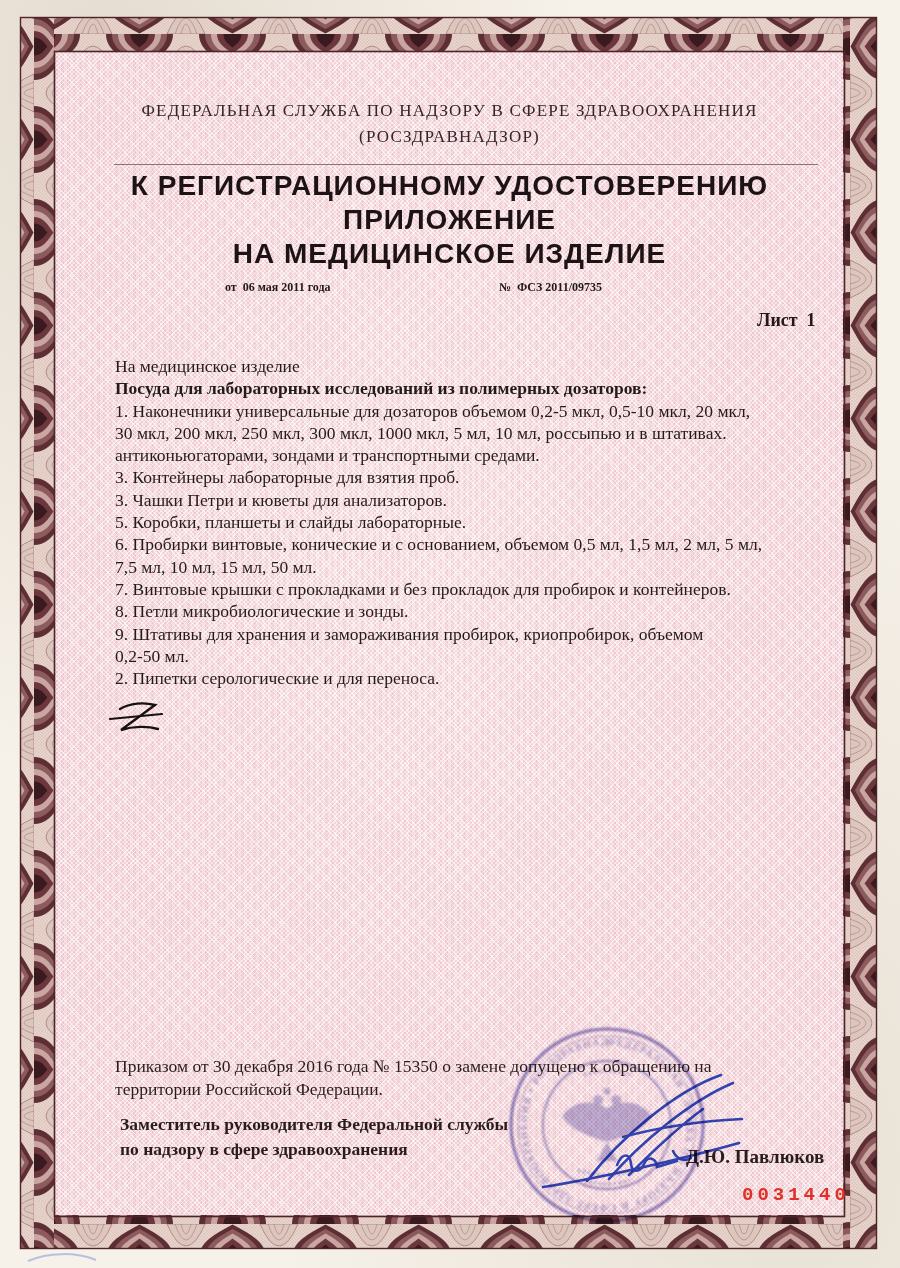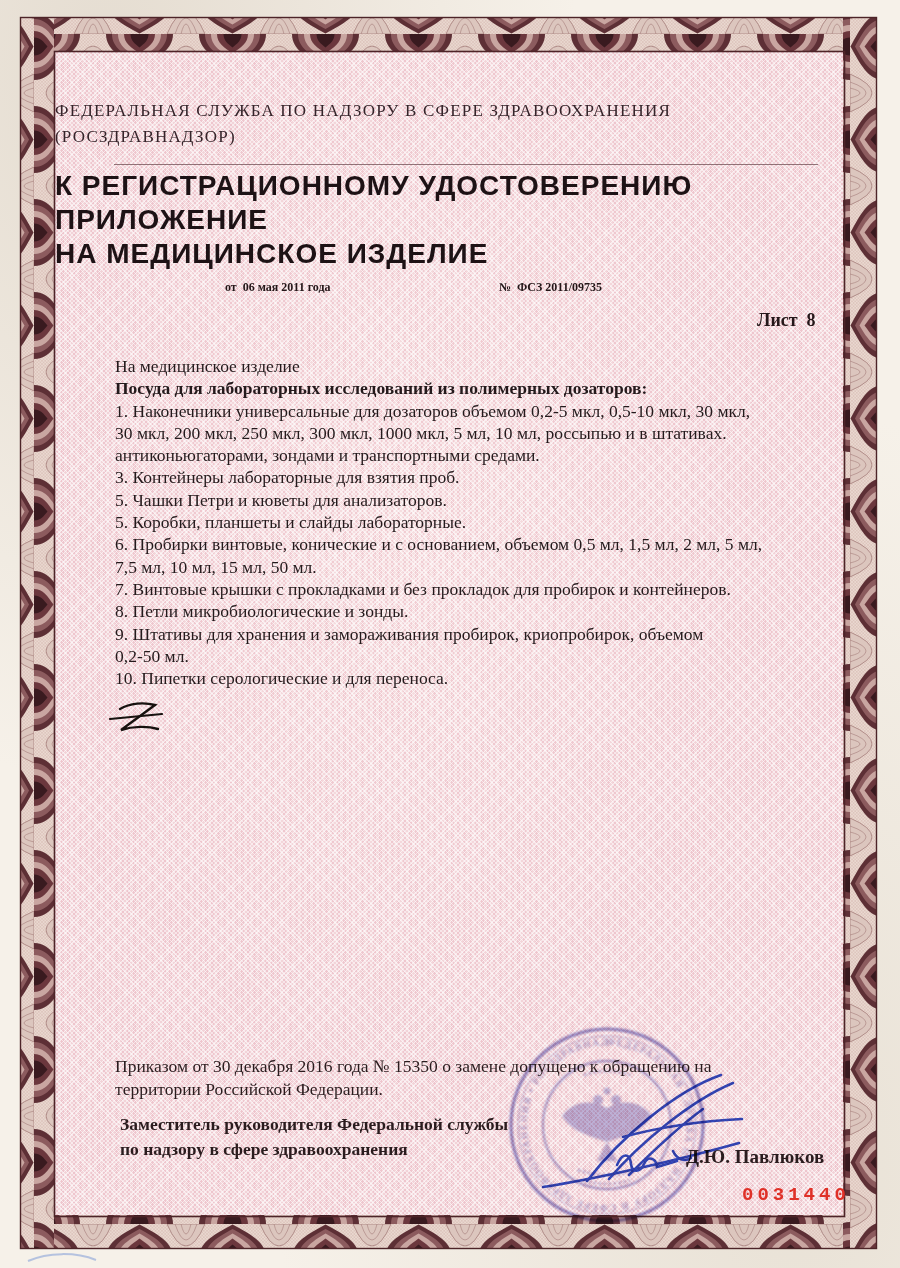--- a/index.html
+++ b/index.html
@@ -18,21 +18,21 @@
   .inner-bg{
     position:absolute;left:55px;top:52px;width:789px;height:1164px;
     background-color:#f2d3d8;
     background-image:
       repeating-linear-gradient(45deg, rgba(255,255,255,.55) 0 1px, rgba(255,255,255,0) 1px 3px),
       repeating-linear-gradient(135deg, rgba(255,255,255,.55) 0 1px, rgba(255,255,255,0) 1px 3px),
       repeating-linear-gradient(90deg, rgba(230,166,180,.30) 0 3px, rgba(230,166,180,0) 3px 6px),
       radial-gradient(ellipse at 45% 40%, rgba(255,245,240,.35), rgba(255,245,240,0) 55%);
   }
   .abs{position:absolute}
-  .center-block{left:55px;width:789px;text-align:left}
+  .center-block{left:55px;width:789px;text-align:center}
   .agency{font-size:17px;letter-spacing:1.2px;color:#35242a;line-height:22px}
   .divider{left:114px;top:164px;width:704px;height:1px;background:rgba(110,76,82,.75)}
   .doc-title{
     top:169px;font-family:"Liberation Sans", sans-serif;font-weight:bold;
     font-size:28px;line-height:34px;letter-spacing:1px;color:#1d1215;
   }
   .meta{font-weight:bold;font-size:12px;color:#241719;white-space:pre}
   .sheet{font-weight:bold;font-size:18px;color:#241719}
   .bodytext{
     left:115px;top:355px;width:712px;
@@ -107,39 +107,39 @@
 <div class="abs divider"></div>
 
 <div class="abs center-block doc-title">
   <div>К РЕГИСТРАЦИОННОМУ УДОСТОВЕРЕНИЮ</div>
   <div>ПРИЛОЖЕНИЕ</div>
   <div>НА МЕДИЦИНСКОЕ ИЗДЕЛИЕ</div>
 </div>
 
 <span class="abs meta" style="left:225px;top:280px">от  06 мая 2011 года</span>
 <span class="abs meta" style="left:499px;top:280px">№  ФСЗ 2011/09735</span>
-<span class="abs sheet" style="left:757px;top:310px;white-space:pre">Лист  8</span>
+<span class="abs sheet" style="left:757px;top:310px;white-space:pre">Лист  1</span>
 
 <div class="abs bodytext">
 
 <div>На медицинское изделие</div>
     <div class="bold-line">Посуда для лабораторных исследований из полимерных дозаторов:</div>
-    <div>1. Наконечники универсальные для дозаторов объемом 0,2-5 мкл, 0,5-10 мкл, 30 мкл,</div>
+    <div>1. Наконечники универсальные для дозаторов объемом 0,2-5 мкл, 0,5-10 мкл, 20 мкл,</div>
     <div>30 мкл, 200 мкл, 250 мкл, 300 мкл, 1000 мкл, 5 мл, 10 мл, россыпью и в штативах.</div>
     <div>антиконьюгаторами, зондами и транспортными средами.</div>
     <div>3. Контейнеры лабораторные для взятия проб.</div>
-    <div>5. Чашки Петри и кюветы для анализаторов.</div>
+    <div>3. Чашки Петри и кюветы для анализаторов.</div>
     <div>5. Коробки, планшеты и слайды лабораторные.</div>
     <div>6. Пробирки винтовые, конические и с основанием, объемом 0,5 мл, 1,5 мл, 2 мл, 5 мл,</div>
     <div>7,5 мл, 10 мл, 15 мл, 50 мл.</div>
     <div>7. Винтовые крышки с прокладками и без прокладок для пробирок и контейнеров.</div>
     <div>8. Петли микробиологические и зонды.</div>
     <div>9. Штативы для хранения и замораживания пробирок, криопробирок, объемом</div>
     <div>0,2-50 мл.</div>
-    <div>10. Пипетки серологические и для переноса.</div>
+    <div>2. Пипетки серологические и для переноса.</div>
   </div>
 
 <svg class="zmark-svg" width="64" height="42" viewBox="0 0 64 42" aria-hidden="true">
   <path d="M14,10 C24,4 38,3 49,6 L15,31 C27,27 42,27 52,30" fill="none" stroke="#17120f" stroke-width="2.4" stroke-linecap="round"></path>
   <path d="M4,20 L56,15" fill="none" stroke="#17120f" stroke-width="2.2" stroke-linecap="round"></path>
 </svg>
 
 <div class="abs footer-order">
   <div>Приказом от 30 декабря 2016 года № 15350 о замене допущено к обращению на</div>
   <div>территории Российской Федерации.</div>

